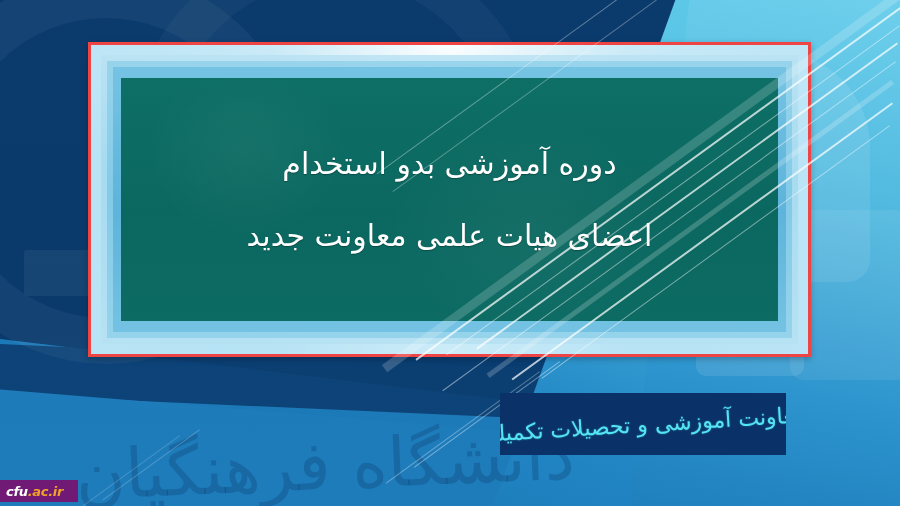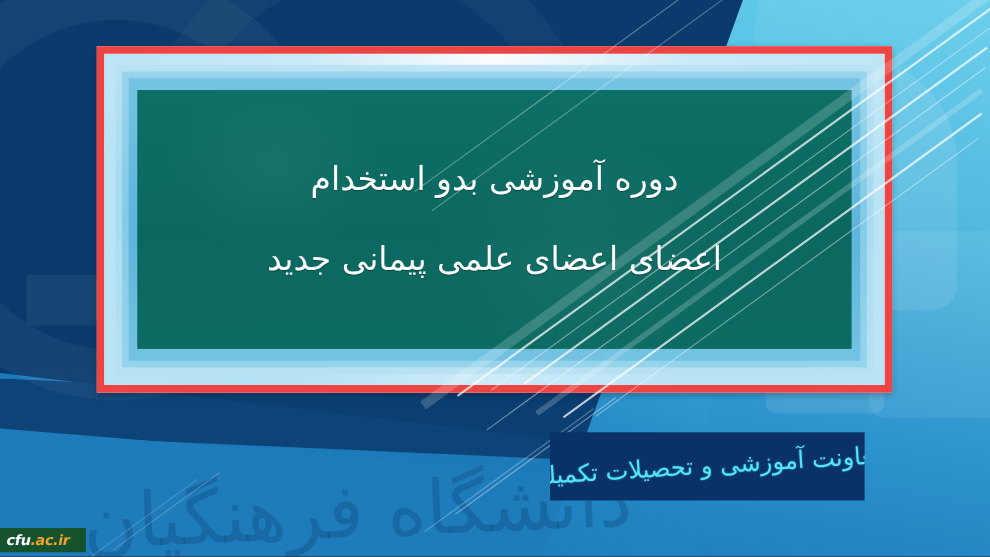--- a/index.html
+++ b/index.html
@@ -104,21 +104,21 @@
     white-space:nowrap;
     transform:rotate(-2.4deg);
     pointer-events:none;
     line-height:1;
   }
 
   
   #card{
     position:absolute;
     left:88px;top:42px;width:723px;height:315px;
-    border:7px solid #ef4444;
+    border:3px solid #ef4444;
     background:#ffffff;
     box-sizing:border-box;
     box-shadow:0 2px 6px rgba(0,0,0,.25);
   }
   .frame-l1{
     position:absolute;inset:0;
     background:
       radial-gradient(ellipse 55% 70% at 50% 0%,   rgba(255,255,255,.95) 0%, rgba(208,236,247,.75) 45%, rgba(168,222,243,.55) 100%),
       radial-gradient(ellipse 50% 60% at 50% 100%, rgba(255,255,255,.90) 0%, rgba(200,233,247,.6) 50%, rgba(160,218,242,.4) 100%),
       linear-gradient(90deg,#eef8fc 0%,#cfeaf7 18%,#bde3f4 50%,#d8eef9 82%,#f2fafd 100%);
@@ -174,21 +174,21 @@
     font-size:22px;
     direction:rtl;white-space:nowrap;
     transform:rotate(-3.5deg);
     text-shadow:0 0 2px rgba(60,220,240,.5);
     font-family:"DejaVu Sans","Liberation Sans",sans-serif;
   }
 
   
   #urlbadge{
     position:absolute;left:0;top:480px;width:78px;height:22px;
-    background:#14532d;
+    background:#701a75;
     display:flex;align-items:center;
     padding-left:6px;box-sizing:border-box;
     font-family:"DejaVu Sans","Liberation Sans",sans-serif;
     font-style:italic;font-weight:bold;font-size:13px;
     letter-spacing:-.3px;
     direction:ltr;
   }
   #urlbadge .u1{color:#ffffff;}
   #urlbadge .u2{color:#f0a22a;text-align:right;}
 </style>
@@ -216,21 +216,21 @@
   <div class="watermark">دانشگاه فرهنگیان</div>
 
   <div id="card">
     <div class="frame-l1"></div>
     <div class="frame-l2"></div>
     <div class="frame-l3"></div>
     <div class="frame-l4"></div>
 
     <div id="panel">
       <div class="headline">دوره آموزشی بدو استخدام</div>
-      <div class="headline">اعضای اعضای علمی پیمانی جدید</div>
+      <div class="headline">اعضای هیات علمی معاونت جدید</div>
     </div>
   </div>
 
   <div class="stripes">
     <div class="stripe soft" style="left:905px;top:-4px;width:640px;transform:rotate(144deg);height:9px;background:rgba(255,255,255,.18);"></div>
     <div class="stripe" style="left:902px;top:8px;width:600px;transform:rotate(144deg);"></div>
     <div class="stripe thin" style="left:900px;top:26px;width:560px;transform:rotate(144deg);"></div>
     <div class="stripe" style="left:898px;top:44px;width:520px;transform:rotate(144deg);"></div>
     <div class="stripe thin" style="left:896px;top:62px;width:560px;transform:rotate(144deg);"></div>
     <div class="stripe soft" style="left:894px;top:84px;width:500px;transform:rotate(144deg);height:5px;background:rgba(255,255,255,.2);"></div>

